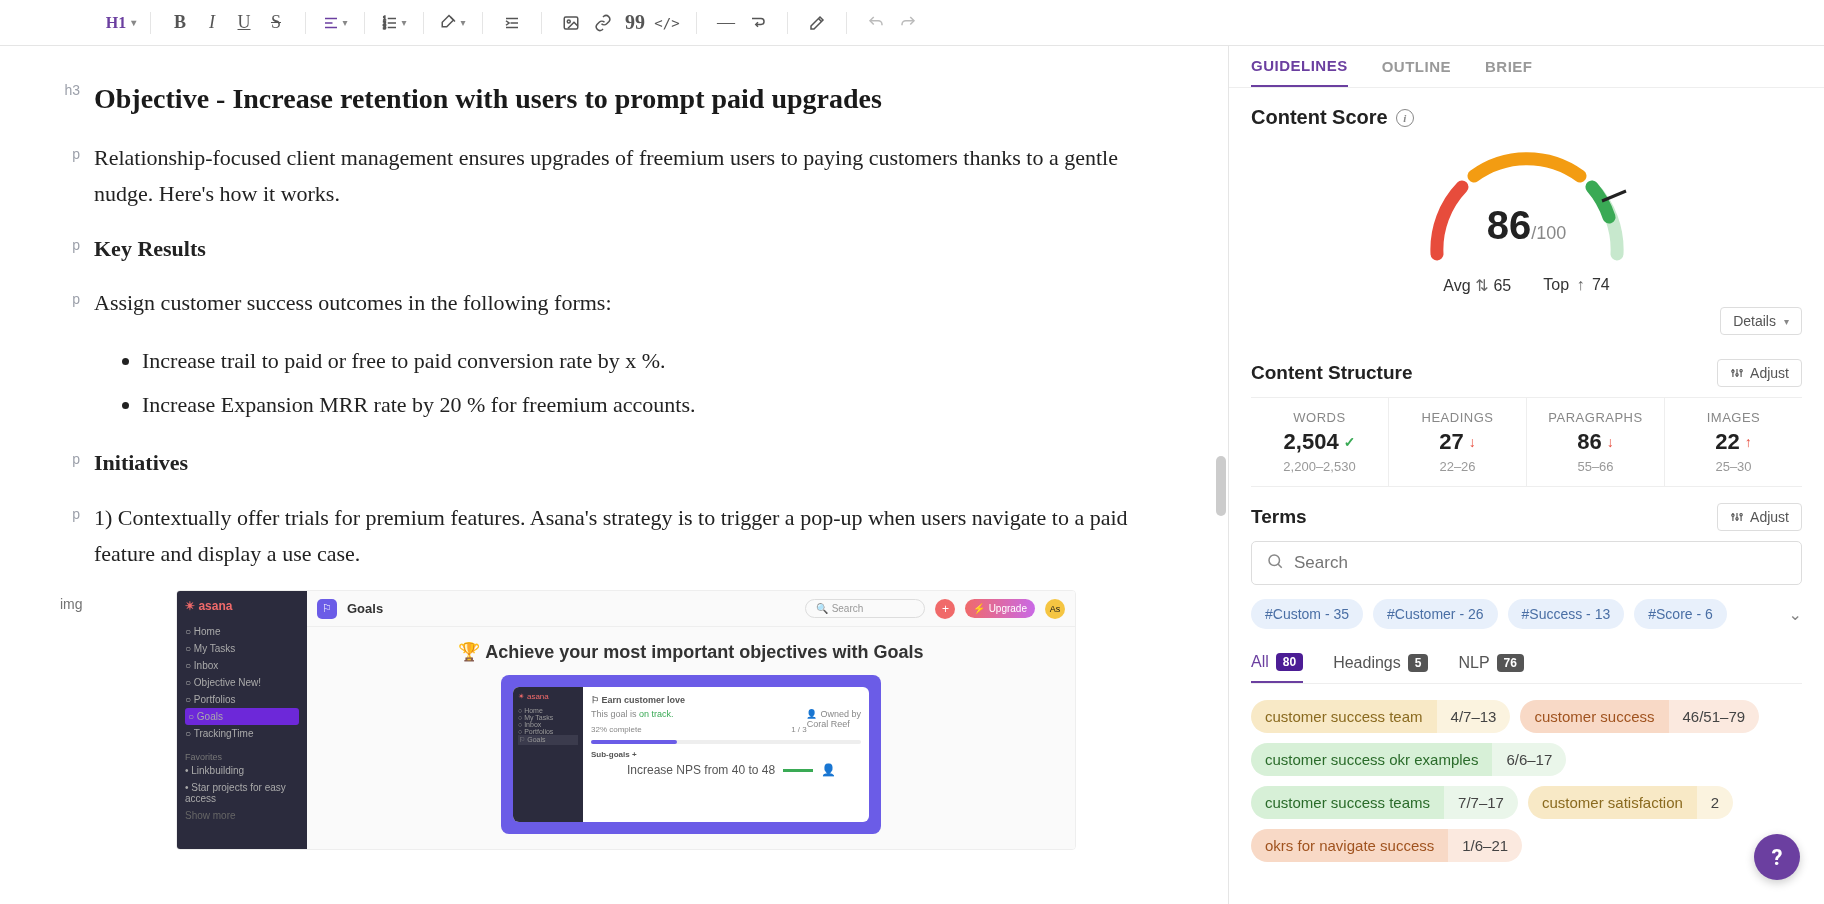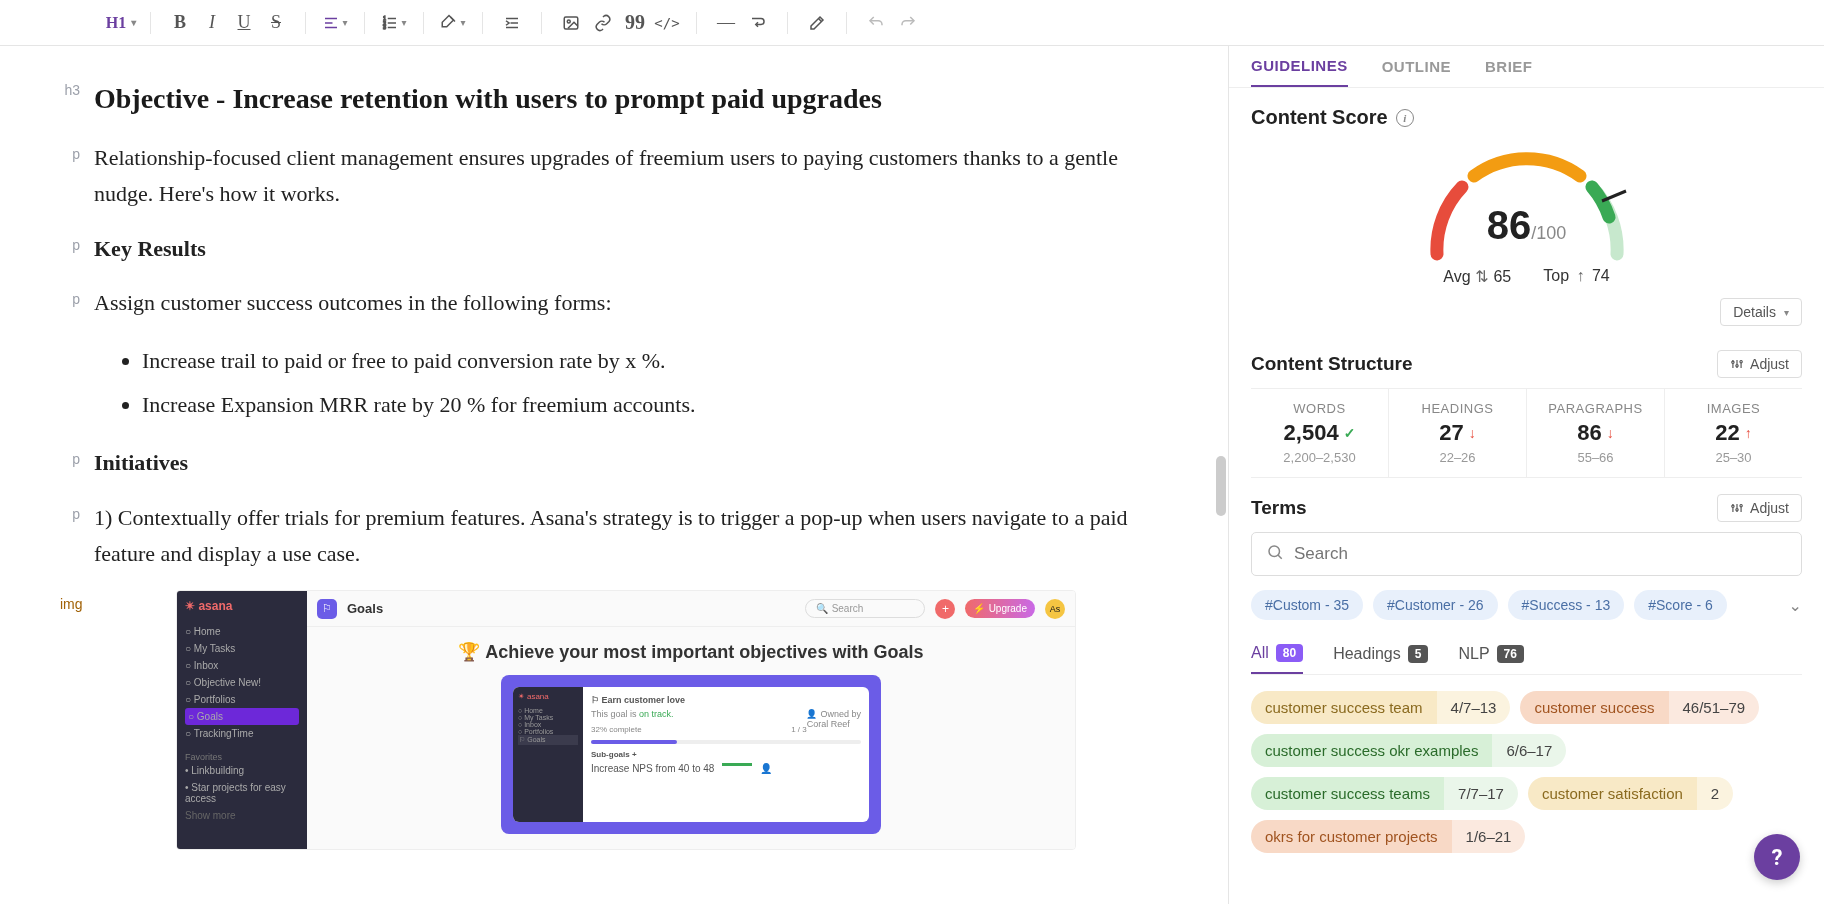--- a/index.html
+++ b/index.html
@@ -41,21 +41,21 @@
   .block .tag {
     width:34px; flex:none; text-align:right; padding-right:14px;
     padding-top:6px; font-size:14px; color:#9ca0aa; font-family:-apple-system,sans-serif;
   }
   .block .content { flex:1; font-size:22px; line-height:1.65; color:#222; }
   .block.h3 .content { font-size:28px; font-weight:600; color:#1a1a1a; }
   .block.bold .content { font-weight:600; }
   .block ul { list-style:disc; padding-left:48px; }
   .block ul li { font-size:22px; line-height:2.0; color:#222; }
   .img-block { display:flex; margin-top:10px; }
-  .img-block .tag { width:34px; flex:none; text-align:right; padding-right:14px; padding-top:6px; font-size:14px; color:#a16207; font-family:-apple-system,sans-serif;}
+  .img-block .tag { width:34px; flex:none; text-align:right; padding-right:14px; padding-top:6px; font-size:14px; color:#737373; font-family:-apple-system,sans-serif;}
   .asana-mock {
     width: 900px; height:260px; margin-left:auto; margin-right:auto;
     border:1px solid #eee; border-radius:4px; display:flex; overflow:hidden;
     font-family:-apple-system,sans-serif;
   }
   .asana-side { width:130px; background:#2b2b3d; color:#bbb; font-size:10px; padding:8px; }
   .asana-side .logo { color:#f06a6a; font-weight:600; font-size:12px; display:flex; align-items:center; gap:4px; margin-bottom:10px;}
   .asana-side .nv { padding:3px 0; display:flex; align-items:center; gap:5px; color:#aaa;}
   .asana-side .nv.active{background:#6d28d9;border-radius:3px;padding:3px;}
   .asana-side .fav{margin-top:10px;font-size:9px;color:#777;}
@@ -97,21 +97,21 @@
   .panel-body { flex:1; overflow-y:auto; padding:18px 22px; }
 
   .section-title { font-size:20px; font-weight:600; color:#222; display:flex; align-items:center; gap:8px; margin-bottom:8px;}
   .section-title .info{width:18px;height:18px;border:1.5px solid #888;border-radius:50%;display:flex;align-items:center;justify-content:center;font-size:11px;color:#888;font-family:Georgia,serif;font-style:italic;}
 
   .gauge-wrap{display:flex;flex-direction:column;align-items:center;margin:10px 0 6px;}
   .gauge{position:relative;width:230px;height:125px;}
   .gauge svg{width:230px;height:125px;overflow:visible;}
   .gauge-score{position:absolute;left:0;right:0;top:64px;text-align:center;font-size:40px;font-weight:700;color:#222;}
   .gauge-score .sm{font-size:18px;color:#888;font-weight:500;}
-  .avg-top{display:flex;gap:32px;font-size:16px;color:#333;margin-top:3px;}
+  .avg-top{display:flex;gap:32px;font-size:16px;color:#333;margin-top:12px;}
   .avg-top .ic{display:inline-block;width:14px;text-align:center;color:#666;}
   .details-btn{margin:12px 0 8px auto;display:flex;align-items:center;gap:6px;font-size:14px;color:#555;border:1px solid #ddd;padding:5px 12px;border-radius:4px;width:fit-content;cursor:pointer;}
 
   .sec-head{display:flex;align-items:center;justify-content:space-between;margin:16px 0 10px;}
   .sec-head .t{font-size:19px;font-weight:600;color:#222;}
   .adjust-btn{display:flex;align-items:center;gap:6px;font-size:14px;color:#555;border:1px solid #ddd;padding:5px 12px;border-radius:4px;cursor:pointer;}
 
   .struct-grid{display:flex;border-top:1px solid #eee;border-bottom:1px solid #eee;}
   .struct-cell{flex:1;text-align:center;padding:12px 4px;border-right:1px solid #eee;}
   .struct-cell:last-child{border-right:none;}
@@ -125,21 +125,21 @@
   .search-box input{border:none;outline:none;font-size:17px;flex:1;color:#333;}
   .search-box .sic{color:#888;}
 
   .tag-row{display:flex;gap:10px;margin:14px 0;align-items:center;}
   .filter-tag{background:#e8f0fb;color:#4a6fa5;font-size:14px;padding:7px 14px;border-radius:16px;cursor:pointer;}
   .tag-row .exp{margin-left:auto;color:#888;cursor:pointer;}
 
   .term-tabs{display:flex;gap:30px;align-items:center;border-bottom:1px solid #eee;margin-bottom:16px;}
   .term-tab{font-size:16px;color:#555;padding:10px 0;cursor:pointer;display:flex;align-items:center;gap:7px;}
   .term-tab.active{color:#6b3fa0;border-bottom:2px solid #6b3fa0;font-weight:500;}
-  .term-tab .badge{background:#8b5cf6;color:#fff;font-size:12px;padding:2px 7px;border-radius:4px;font-weight:600;}
+  .term-tab .badge{background:#4c1d95;color:#fff;font-size:12px;padding:2px 7px;border-radius:4px;font-weight:600;}
   .term-tab:not(.active) .badge{background:#555;}
 
   .terms-list{display:flex;flex-wrap:wrap;gap:10px;}
   .term-chip{display:inline-flex;align-items:center;border-radius:18px;overflow:hidden;font-size:15px;}
   .term-chip .nm{padding:8px 14px;}
   .term-chip .ct{padding:8px 14px;color:#444;}
   .term-chip.green .nm{background:#d7f0d7;color:#2a6b2a;} .term-chip.green .ct{background:#eaf6ea;}
   .term-chip.yellow .nm{background:#f8e9c6;color:#8a6a1f;} .term-chip.yellow .ct{background:#fbf3df;}
   .term-chip.orange .nm{background:#f8d9c6;color:#a0531f;} .term-chip.orange .ct{background:#fbe9df;}
 
@@ -339,21 +339,21 @@
                           <div>○ Inbox</div>
                           <div>○ Portfolios</div>
                           <div style="background:#3b3b4d;padding:1px;">⚐ Goals</div>
                         </div>
         <div class="asana-inner-main">
           <div class="tt">⚐ Earn customer love</div>
           <div class="st">This goal is <span class="ontrack">on track.</span><span style="float:right;">👤 Owned by<br>Coral Reef</span></div>
           <div style="font-size:8px;color:#888;">32% complete<span style="float:right;">1 / 3</span></div>
           <div class="bar"></div>
           <div style="font-size:8px;font-weight:600;">Sub-goals +</div>
-          <div style="font-size:10px;margin-top:4px;display:flex;gap:4px;">Increase NPS from 40 to 48 <span style="flex:1;height:3px;background:#3aaa55;margin:0 4px;max-width:30px;"></span> 👤</div>
+          <div style="font-size:12px;margin-top:4px;display:flex;align-items:center;gap:4px;margin-left:36px;">Increase NPS from 40 to 48 <span style="flex:1;height:3px;background:#3aaa55;margin:0 4px;max-width:30px;"></span> 👤</div>
         </div>
       </div>
                     </div>
     </div>
   </div>
 </div>
             </div>
           </div>
         </div>
     </div>
@@ -482,21 +482,21 @@
           </span>
           <span class="term-chip green">
             <span class="nm">customer success teams</span>
             <span class="ct">7/7–17</span>
           </span>
           <span class="term-chip yellow">
             <span class="nm">customer satisfaction</span>
             <span class="ct">2</span>
           </span>
           <span class="term-chip orange">
-            <span class="nm">okrs for customer projects</span>
+            <span class="nm">okrs for navigate success</span>
             <span class="ct">1/6–21</span>
           </span>
         </div>
     </div>
   </div>
 </div>
 
 <div class="fab">?</div>
 
 </body></html>

